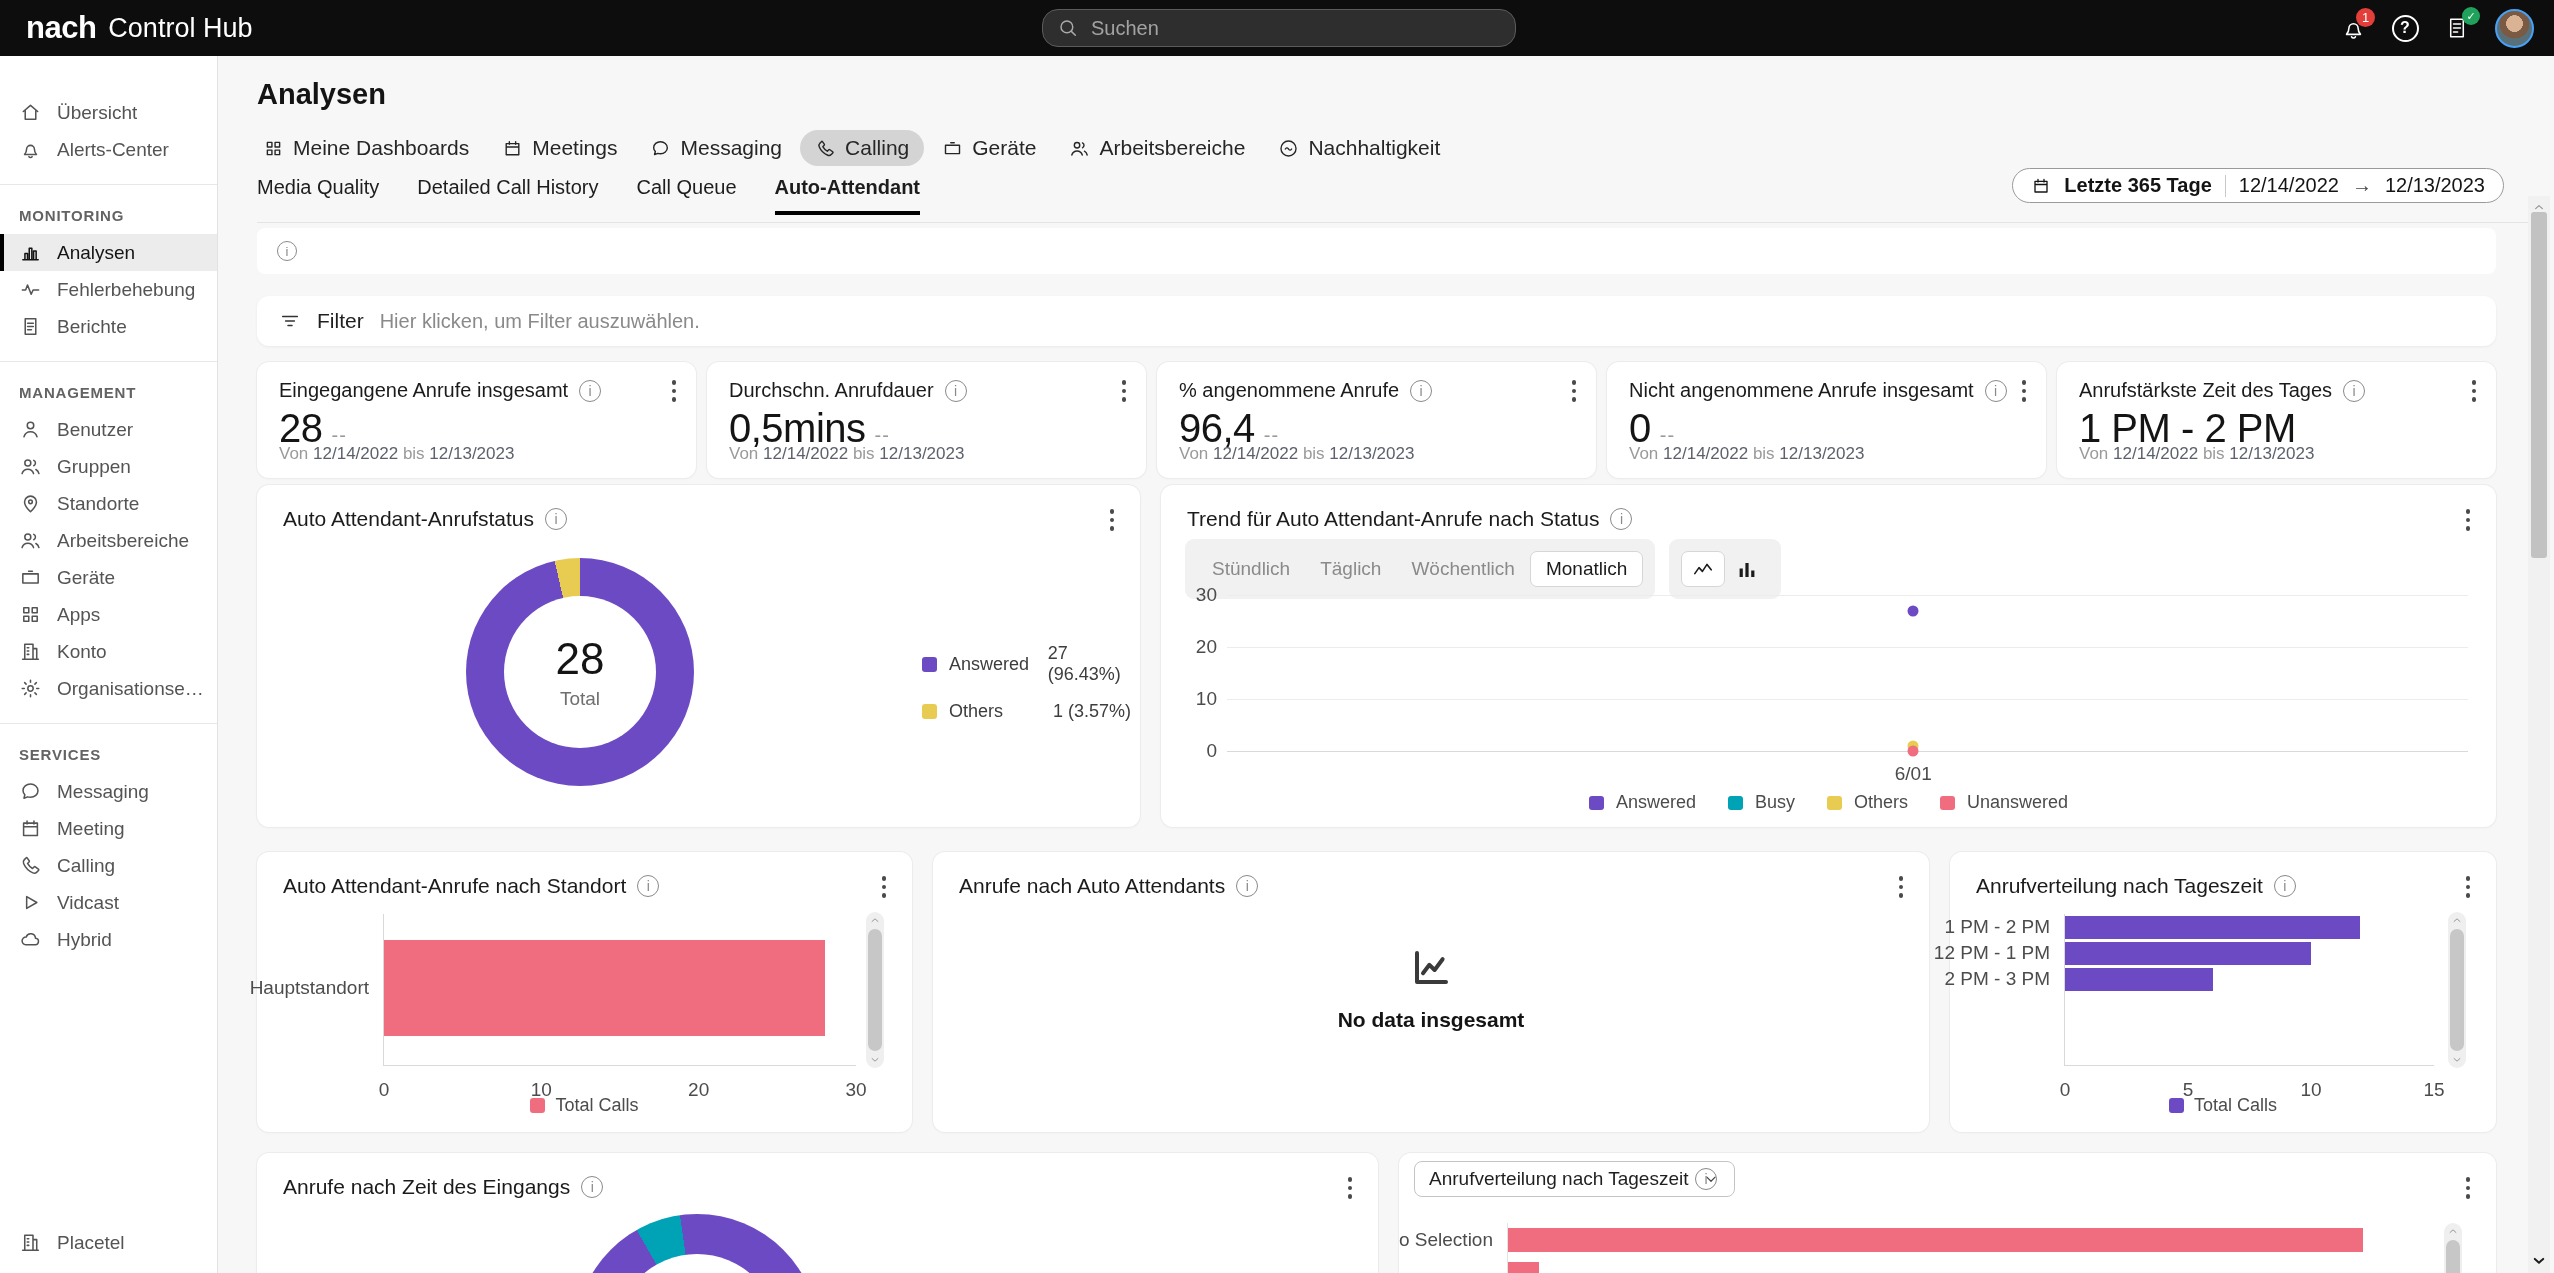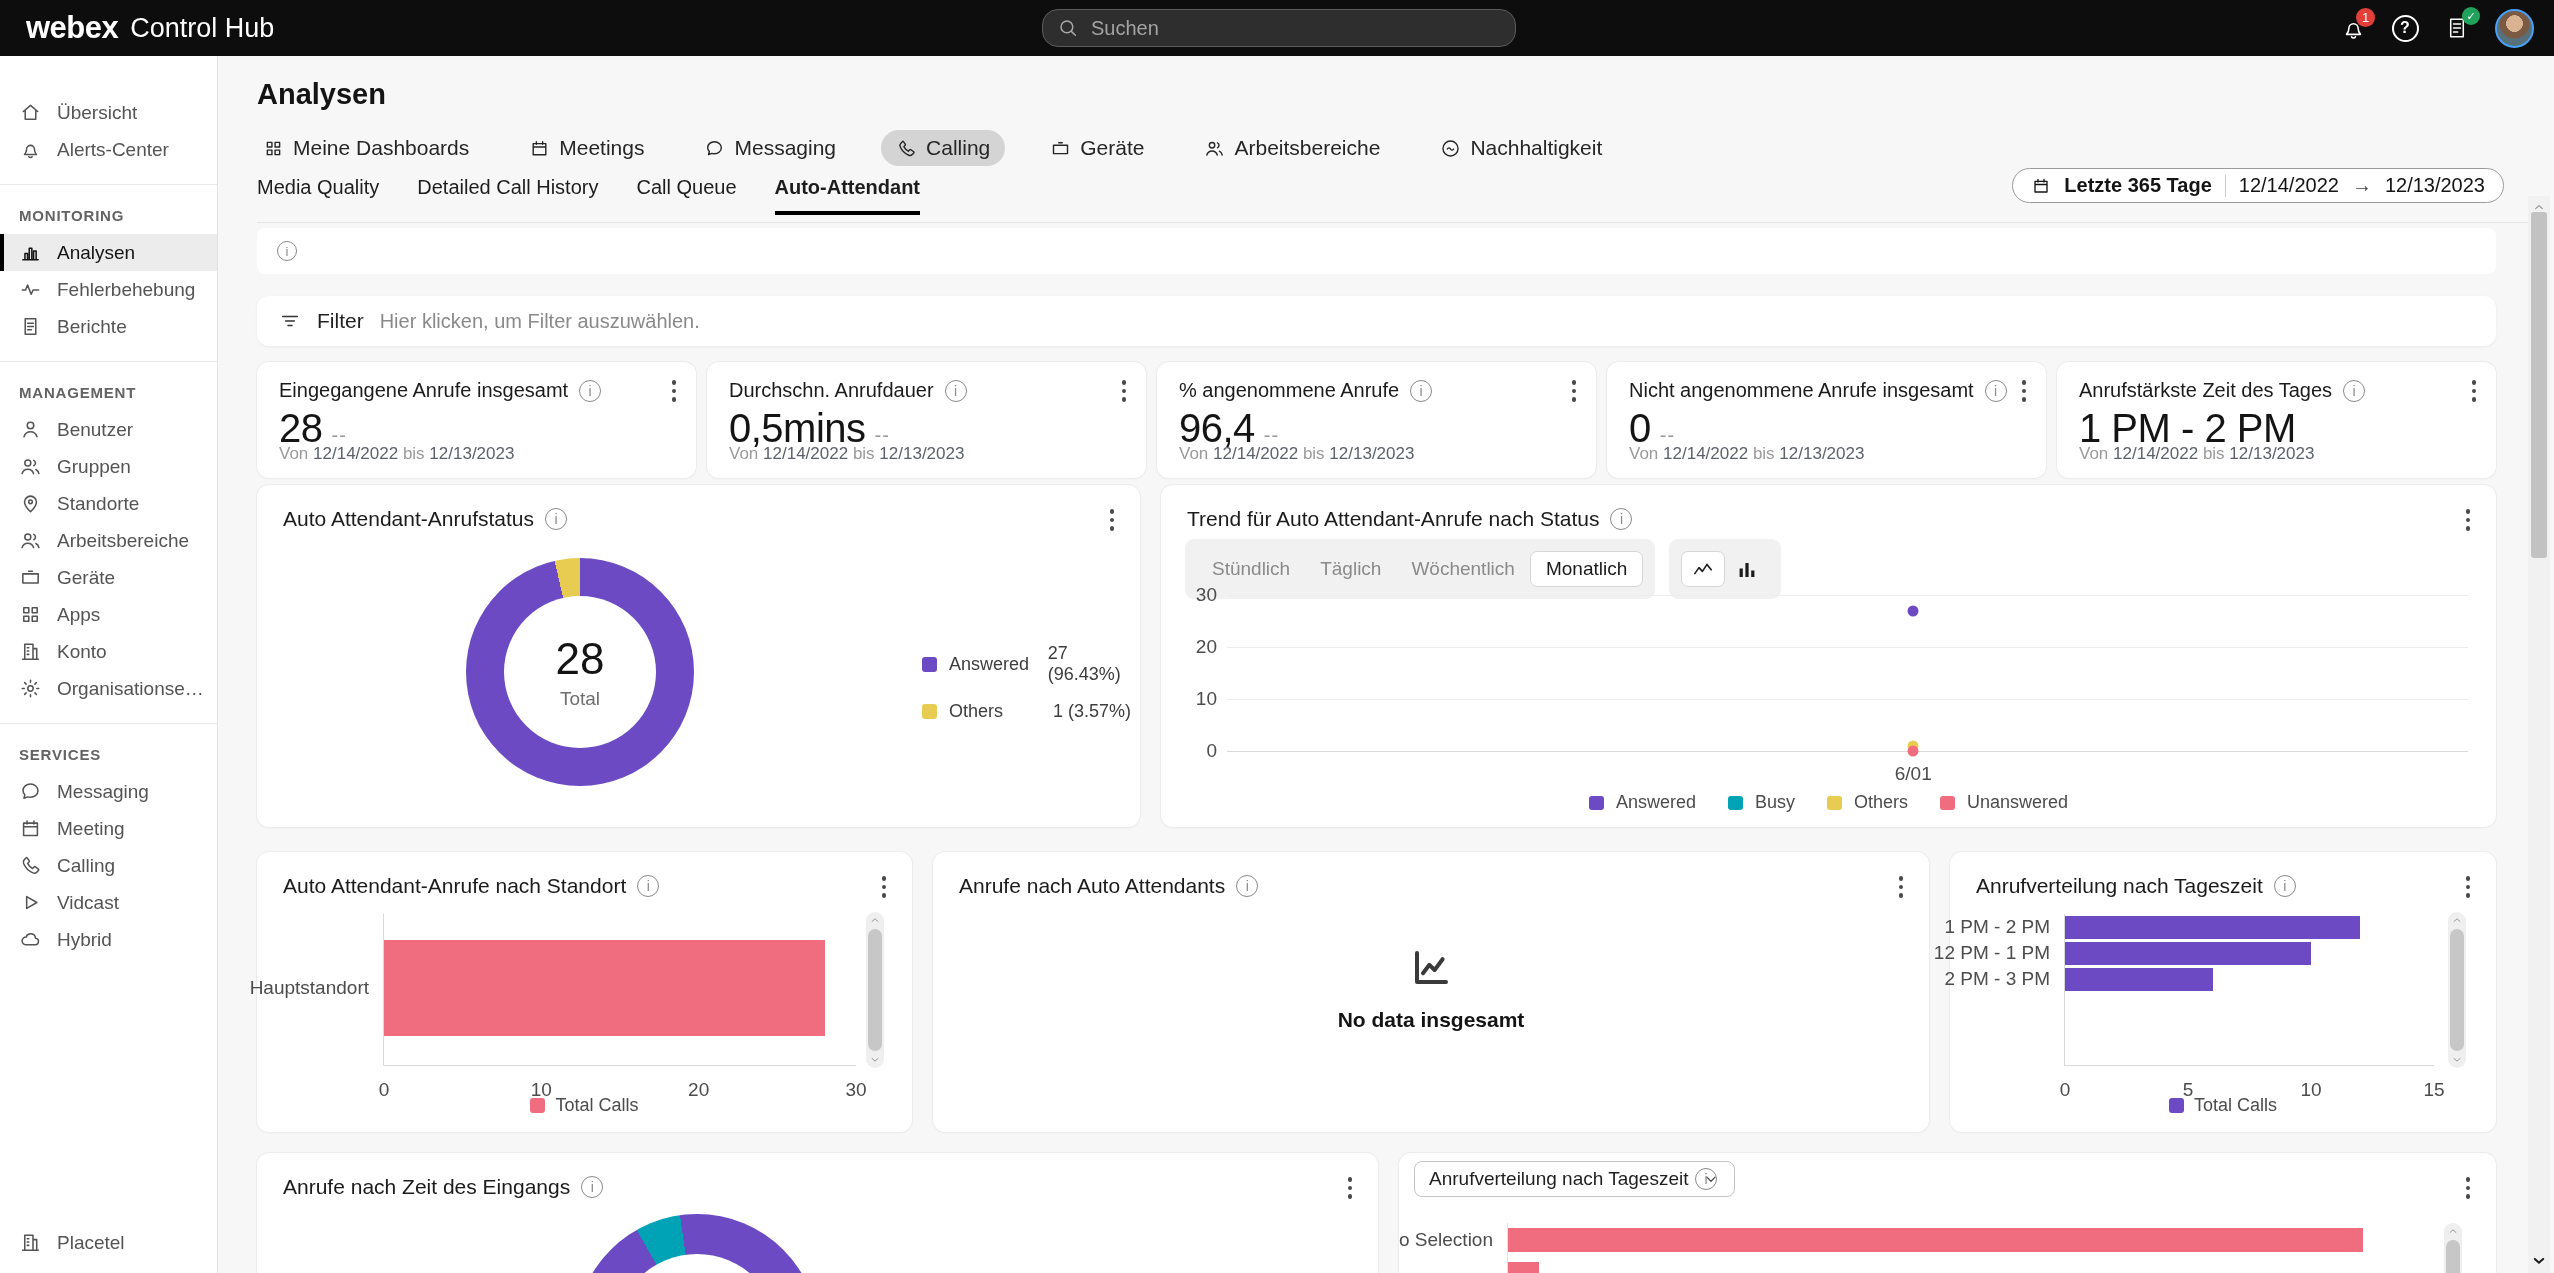--- a/index.html
+++ b/index.html
@@ -29,21 +29,21 @@
   .side-item span{overflow:hidden;text-overflow:ellipsis}
   .side-item.active{background:#ececec;color:#141414}
   .side-item.active::before{content:"";position:absolute;left:0;top:0;bottom:0;width:4px;background:#000}
   .side-div{border-top:1px solid #e8e8e8;margin:16px 0}
   .side-sec{font-size:15px;font-weight:700;color:#636363;letter-spacing:.8px;padding:6px 0 10px 19px}
   .side-bottom{position:absolute;bottom:12px;left:0;right:0}
 
   
   .main{position:absolute;top:56px;left:218px;right:0;bottom:0;overflow:hidden}
   .page-title{position:absolute;top:22px;left:39px;font-size:29px;font-weight:700;color:#141414}
-  .tabs{position:absolute;top:74px;left:30px;display:flex;align-items:center;gap:30px}
+  .tabs{position:absolute;top:74px;left:30px;display:flex;align-items:center;gap:3px}
   .tab{display:flex;align-items:center;gap:9px;font-size:21px;color:#262626;padding:6px 15px;border-radius:19px;cursor:pointer;white-space:nowrap}
   .tab svg{width:21px;height:21px}
   .tab.active{background:#d4d4d4}
   .subtabs{position:absolute;top:120px;left:39px;display:flex;gap:38px}
   .subtab{font-size:20px;color:#1d1d1d;padding-bottom:12px;cursor:pointer;white-space:nowrap}
   .subtab.active{font-weight:700;border-bottom:4px solid #000}
   .main-div{position:absolute;top:166px;left:39px;right:10px;border-top:1px solid #e4e4e4}
   .datepicker{position:absolute;top:112px;right:50px;height:35px;border:1.5px solid #9a9a9a;border-radius:18px;display:flex;align-items:center;gap:13px;padding:0 18px;background:#fff;font-size:20px;color:#141414;cursor:pointer}
   .datepicker .preset{font-weight:700}
   .datepicker .vdiv{width:1px;height:22px;background:#c9c9c9}
@@ -226,21 +226,21 @@
         <path d="M5 4.5V19h14.5M8 14.6l3.2-4.2 2.6 2.6 4-5.4"></path>
       </symbol>
     <symbol id="i-leaf" viewBox="0 0 24 24">
         <path d="M12 20.6a8.6 8.6 0 1 1 0-17.2 8.6 8.6 0 0 1 0 17.2zM8.4 12.6c.9-1.6 2.3-1.7 3.3-.4l.6.8c1 1.3 2.4 1.2 3.3-.4"></path>
       </symbol>
   </defs>
 </svg>
 
 <div class="header">
   <div class="logo">
-    <span class="wx">webex</span>
+    <span class="wx">nach</span>
     <span class="ch">Control Hub</span>
   </div>
   <div class="search">
     <svg class="ic" style="width:22px;height:22px">
         <use href="#i-search"></use>
       </svg>
     <input placeholder="Suchen" style="">
   </div>
   <div class="hicons">
     <div class="hbtn">

